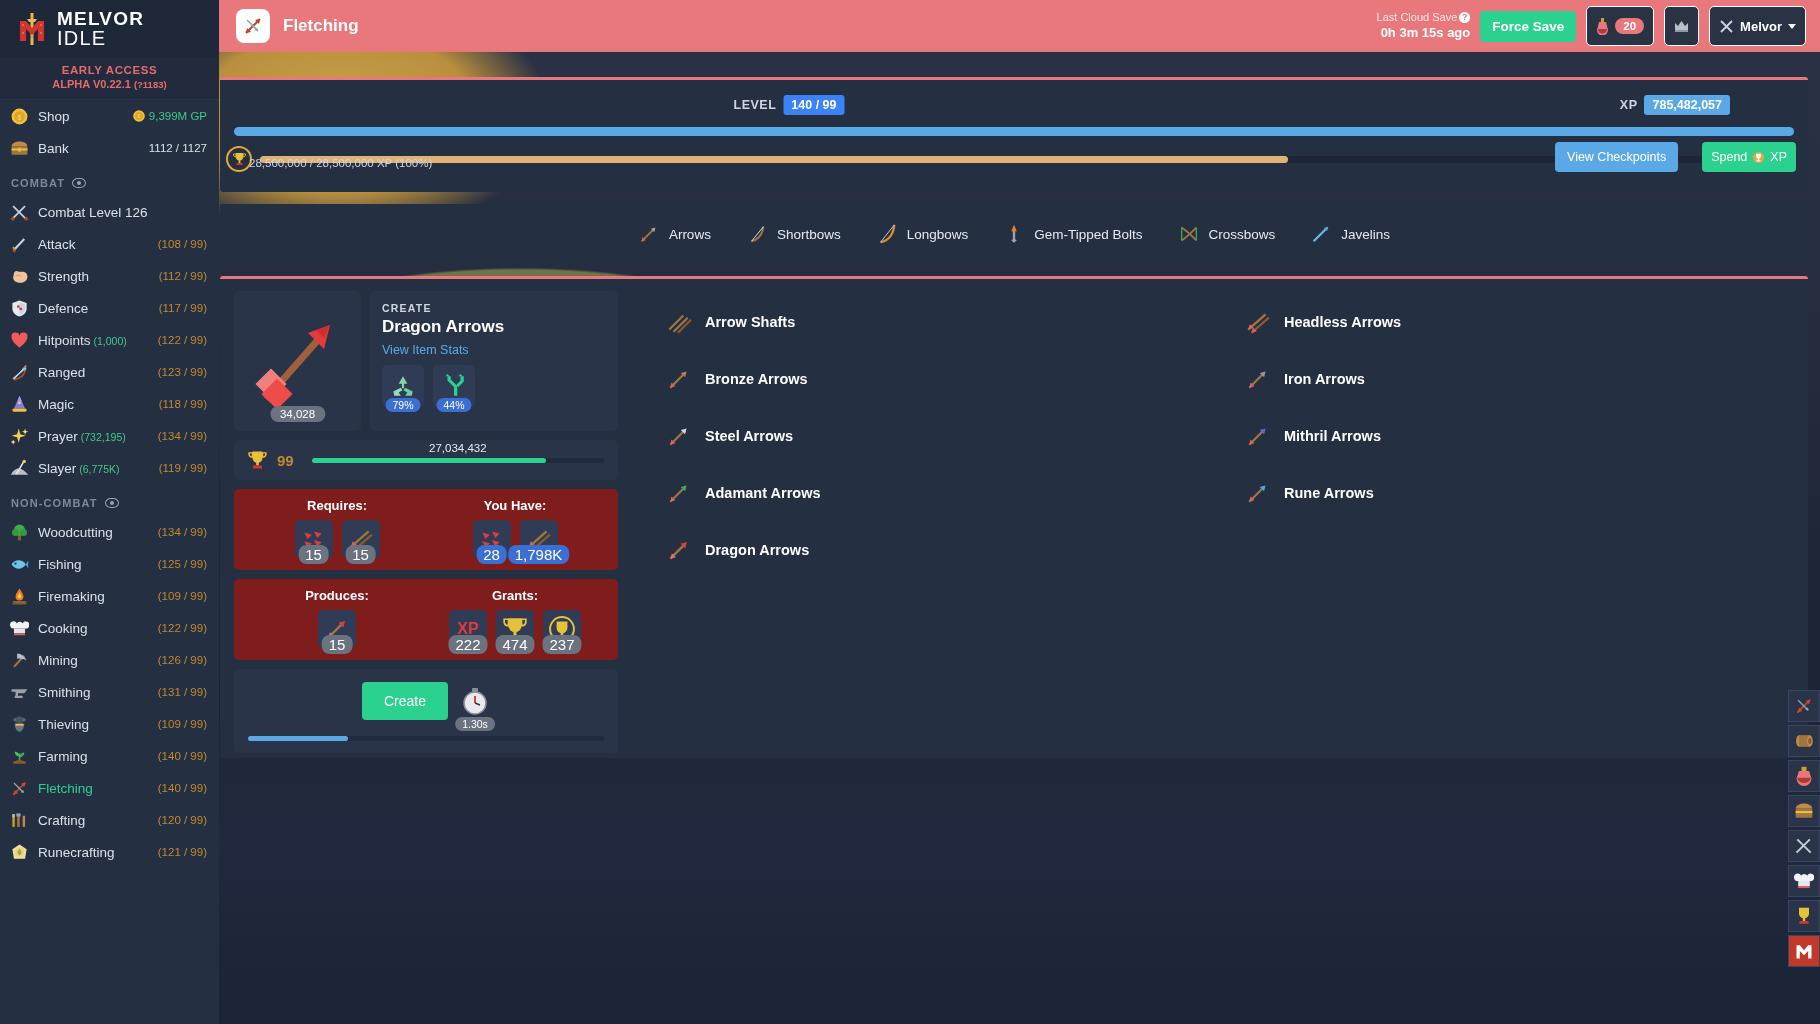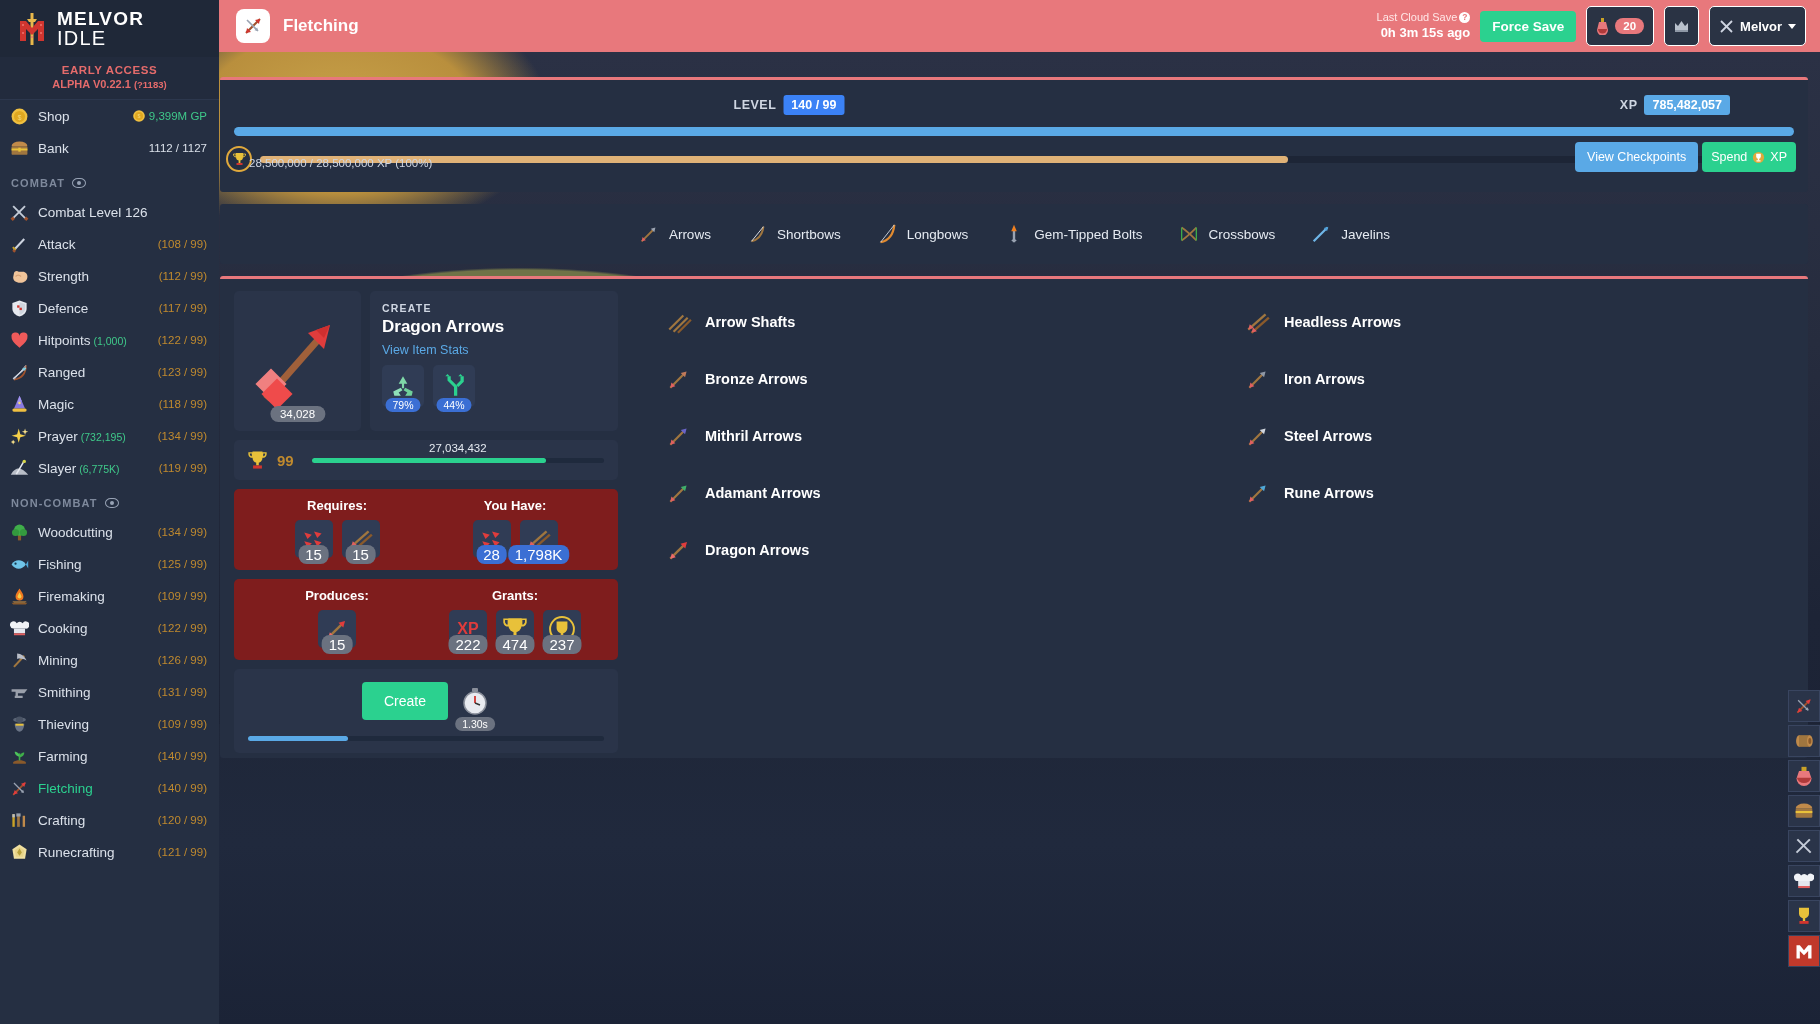--- a/index.html
+++ b/index.html
@@ -175,21 +175,21 @@
     flex: 0 0 auto; font-size: 14px;
   }
   .m-bar-wrap { flex: 1 1 auto; position: relative; }
   .m-bar-outer { height: 7px; border-radius: 4px; background: #1d2536; }
   .m-bar-fill { height:100%; border-radius: 4px; background: #e0b277; width: 67%; }
   .m-text {
     position:absolute; left: 23px; top: 11px;
     color: #cfd6e2; font-size: 11.5px;
   }
   .ckpt-btns {
-    position:absolute; right: 12px; top: 62px; display:flex; gap: 4px;
+    position:absolute; right: 12px; top: 62px; display:flex; gap: 24px;
   }
   .btn-blue {
     background: #5aa9e6; color:#fff; font-size: 12.5px;
     border-radius: 4px; padding: 8px 12px; border:none; cursor:pointer;
   }
   .btn-green {
     background: #2bd18f; color:#fff; font-size: 12.5px;
     border-radius: 4px; padding: 8px 9px; border:none; cursor:pointer;
     display:flex; align-items:center; gap:5px;
   }
@@ -1023,35 +1023,35 @@
                 <path d="M19 5 L13.6 6.4 L17.6 10.4 Z" fill="#8f98a6"></path>
                 <path d="M4 20 L8.6 18.8 L5 15.2 Z" fill="#e06060"></path>
               </svg>
             </span>
             <span class="rn">Iron Arrows</span>
           </div>
           <div class="recipe-item">
             <span>
               <svg width="26" height="26" viewBox="0 0 24 24">
                 <line x1="4" y1="20" x2="17" y2="7" stroke="#a0763f" stroke-width="2"></line>
+                <path d="M19 5 L13.6 6.4 L17.6 10.4 Z" fill="#cfd5de"></path>
+                <path d="M4 20 L8.6 18.8 L5 15.2 Z" fill="#e06060"></path>
+              </svg>
+            </span>
+            <span class="rn">Steel Arrows</span>
+          </div>
+          <div class="recipe-item">
+            <span>
+              <svg width="26" height="26" viewBox="0 0 24 24">
+                <line x1="4" y1="20" x2="17" y2="7" stroke="#a0763f" stroke-width="2"></line>
                 <path d="M19 5 L13.6 6.4 L17.6 10.4 Z" fill="#6a64c8"></path>
                 <path d="M4 20 L8.6 18.8 L5 15.2 Z" fill="#e06060"></path>
               </svg>
             </span>
             <span class="rn">Mithril Arrows</span>
-          </div>
-          <div class="recipe-item">
-            <span>
-              <svg width="26" height="26" viewBox="0 0 24 24">
-                <line x1="4" y1="20" x2="17" y2="7" stroke="#a0763f" stroke-width="2"></line>
-                <path d="M19 5 L13.6 6.4 L17.6 10.4 Z" fill="#cfd5de"></path>
-                <path d="M4 20 L8.6 18.8 L5 15.2 Z" fill="#e06060"></path>
-              </svg>
-            </span>
-            <span class="rn">Steel Arrows</span>
           </div>
           <div class="recipe-item">
             <span>
               <svg width="26" height="26" viewBox="0 0 24 24">
                 <line x1="4" y1="20" x2="17" y2="7" stroke="#a0763f" stroke-width="2"></line>
                 <path d="M19 5 L13.6 6.4 L17.6 10.4 Z" fill="#3fae6a"></path>
                 <path d="M4 20 L8.6 18.8 L5 15.2 Z" fill="#e06060"></path>
               </svg>
             </span>
             <span class="rn">Adamant Arrows</span>

